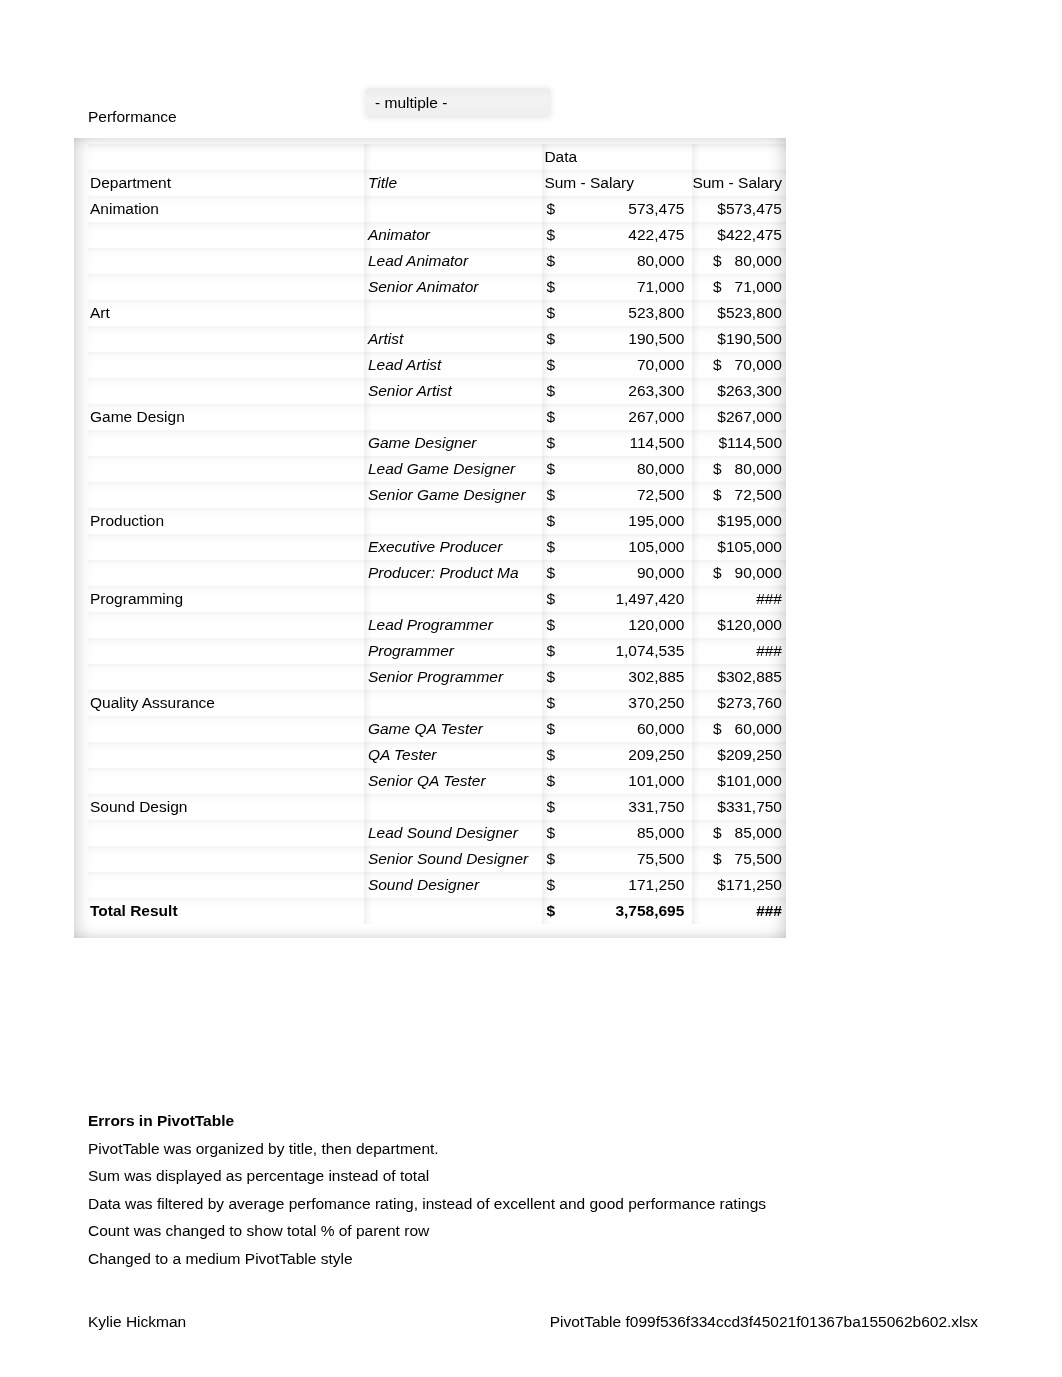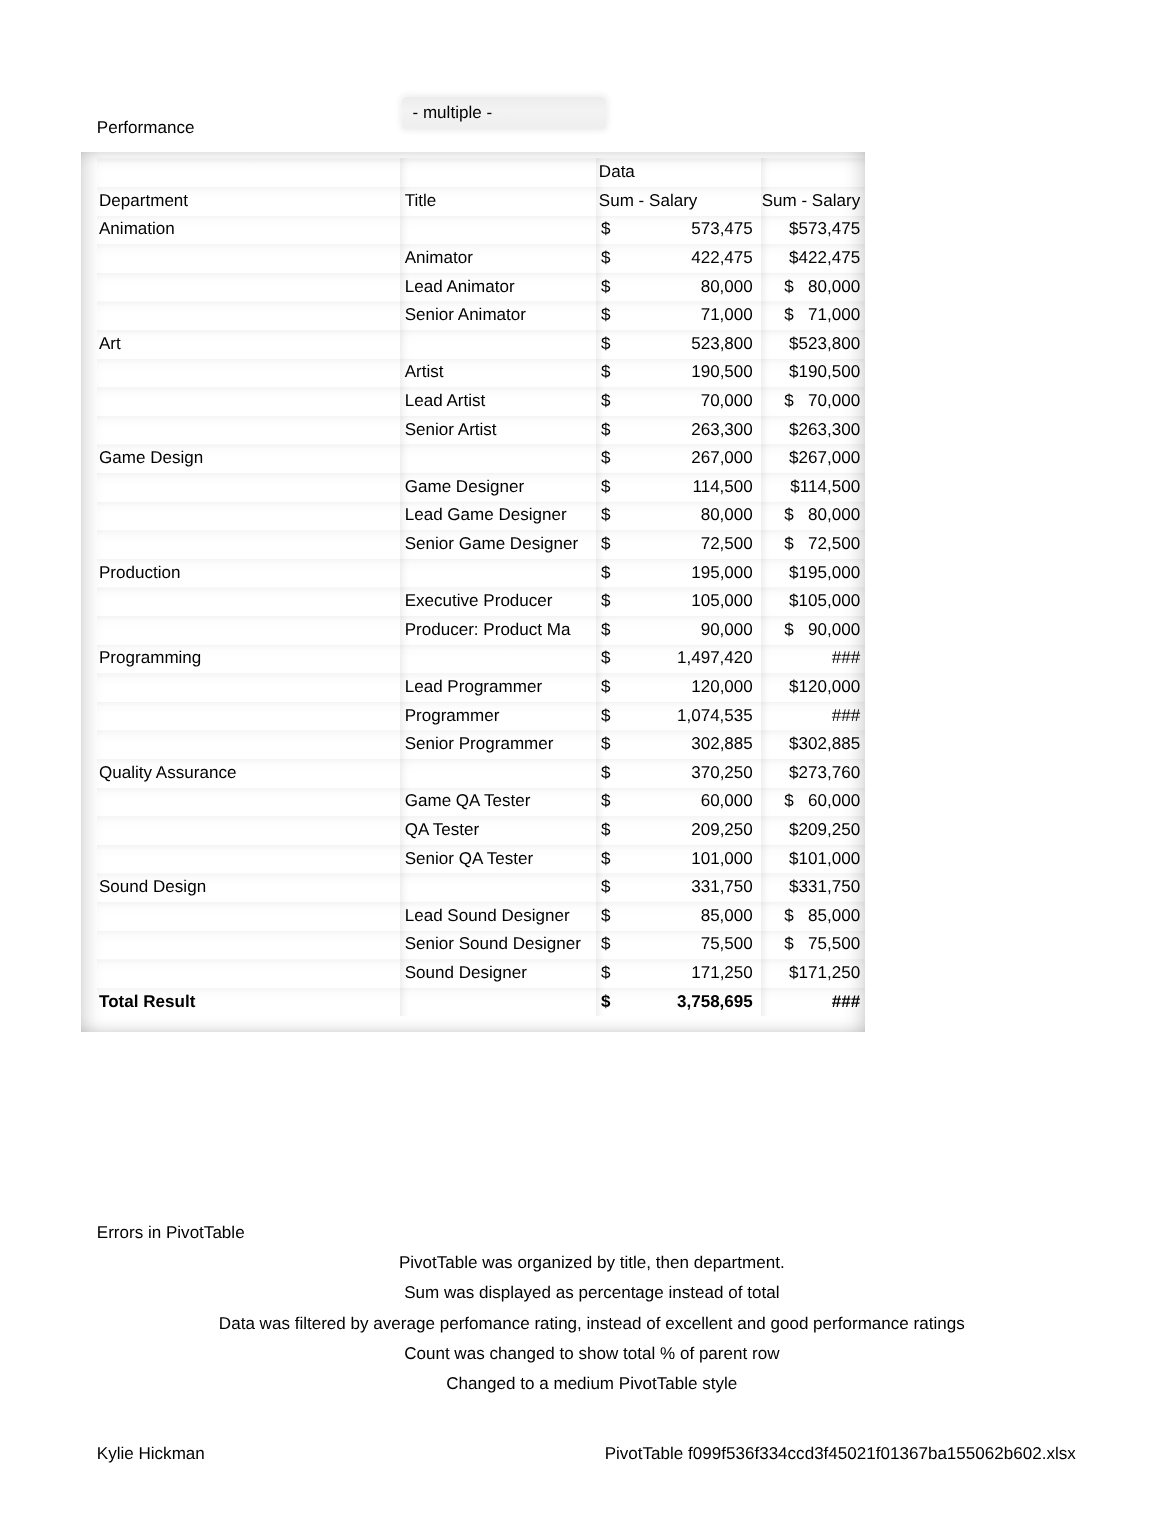--- a/index.html
+++ b/index.html
@@ -122,40 +122,39 @@
   }
   .money .amt {
     display: block;
     text-align: right;
     padding-right: 2px;
   }
   .compact {
     text-align: right;
     padding-right: 4px !important;
   }
-  .title-cell { padding-left: 4px !important; }
+  .title-cell { padding-left: 4px !important; font-style: italic; }
   .dept-cell  { padding-left: 2px !important; }
 
   .total-row td { font-weight: bold; }
 
   
   #notes {
     position: absolute;
     left: 88px;
     top: 1107px;
     width: 900px;
     font-size: 15.5px;
     line-height: 27.5px;
   }
   #notes .note-head {
-    font-weight: normal;
+    font-weight: bold;
   }
   #notes .note-line {
     white-space: nowrap;
-    text-align: center;
   }
 
   
   #footer {
     position: absolute;
     left: 88px;
     top: 1313px;
     width: 890px;
     height: 24px;
     font-size: 15.5px;

